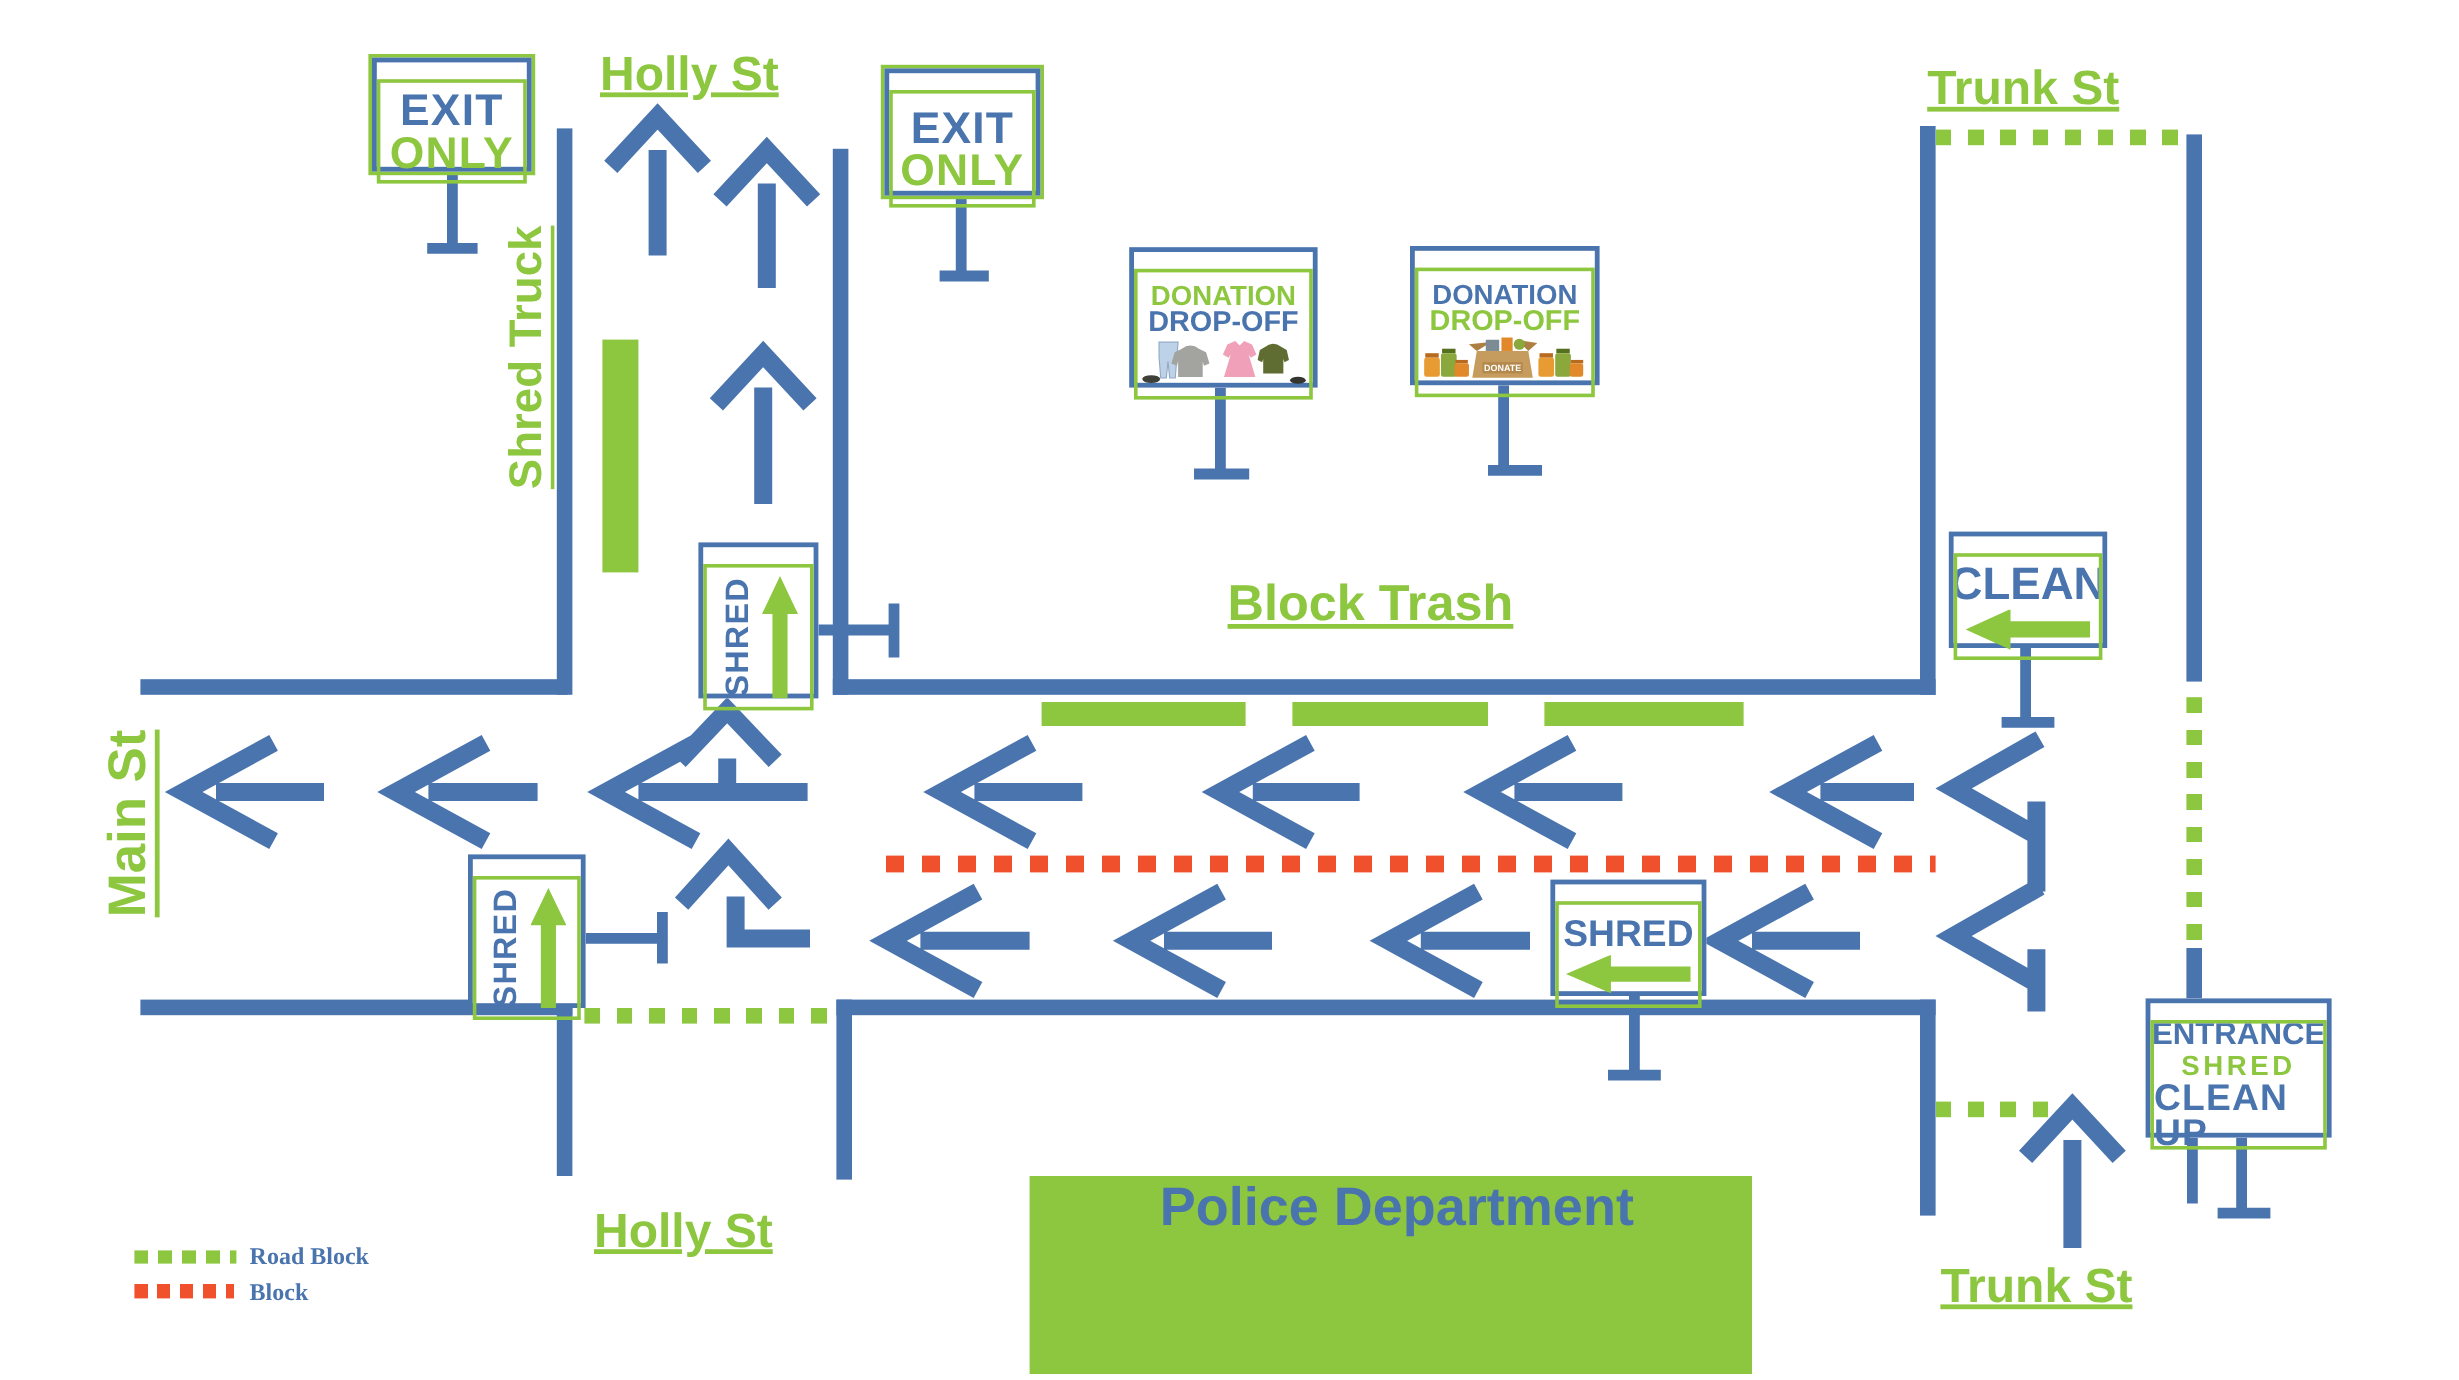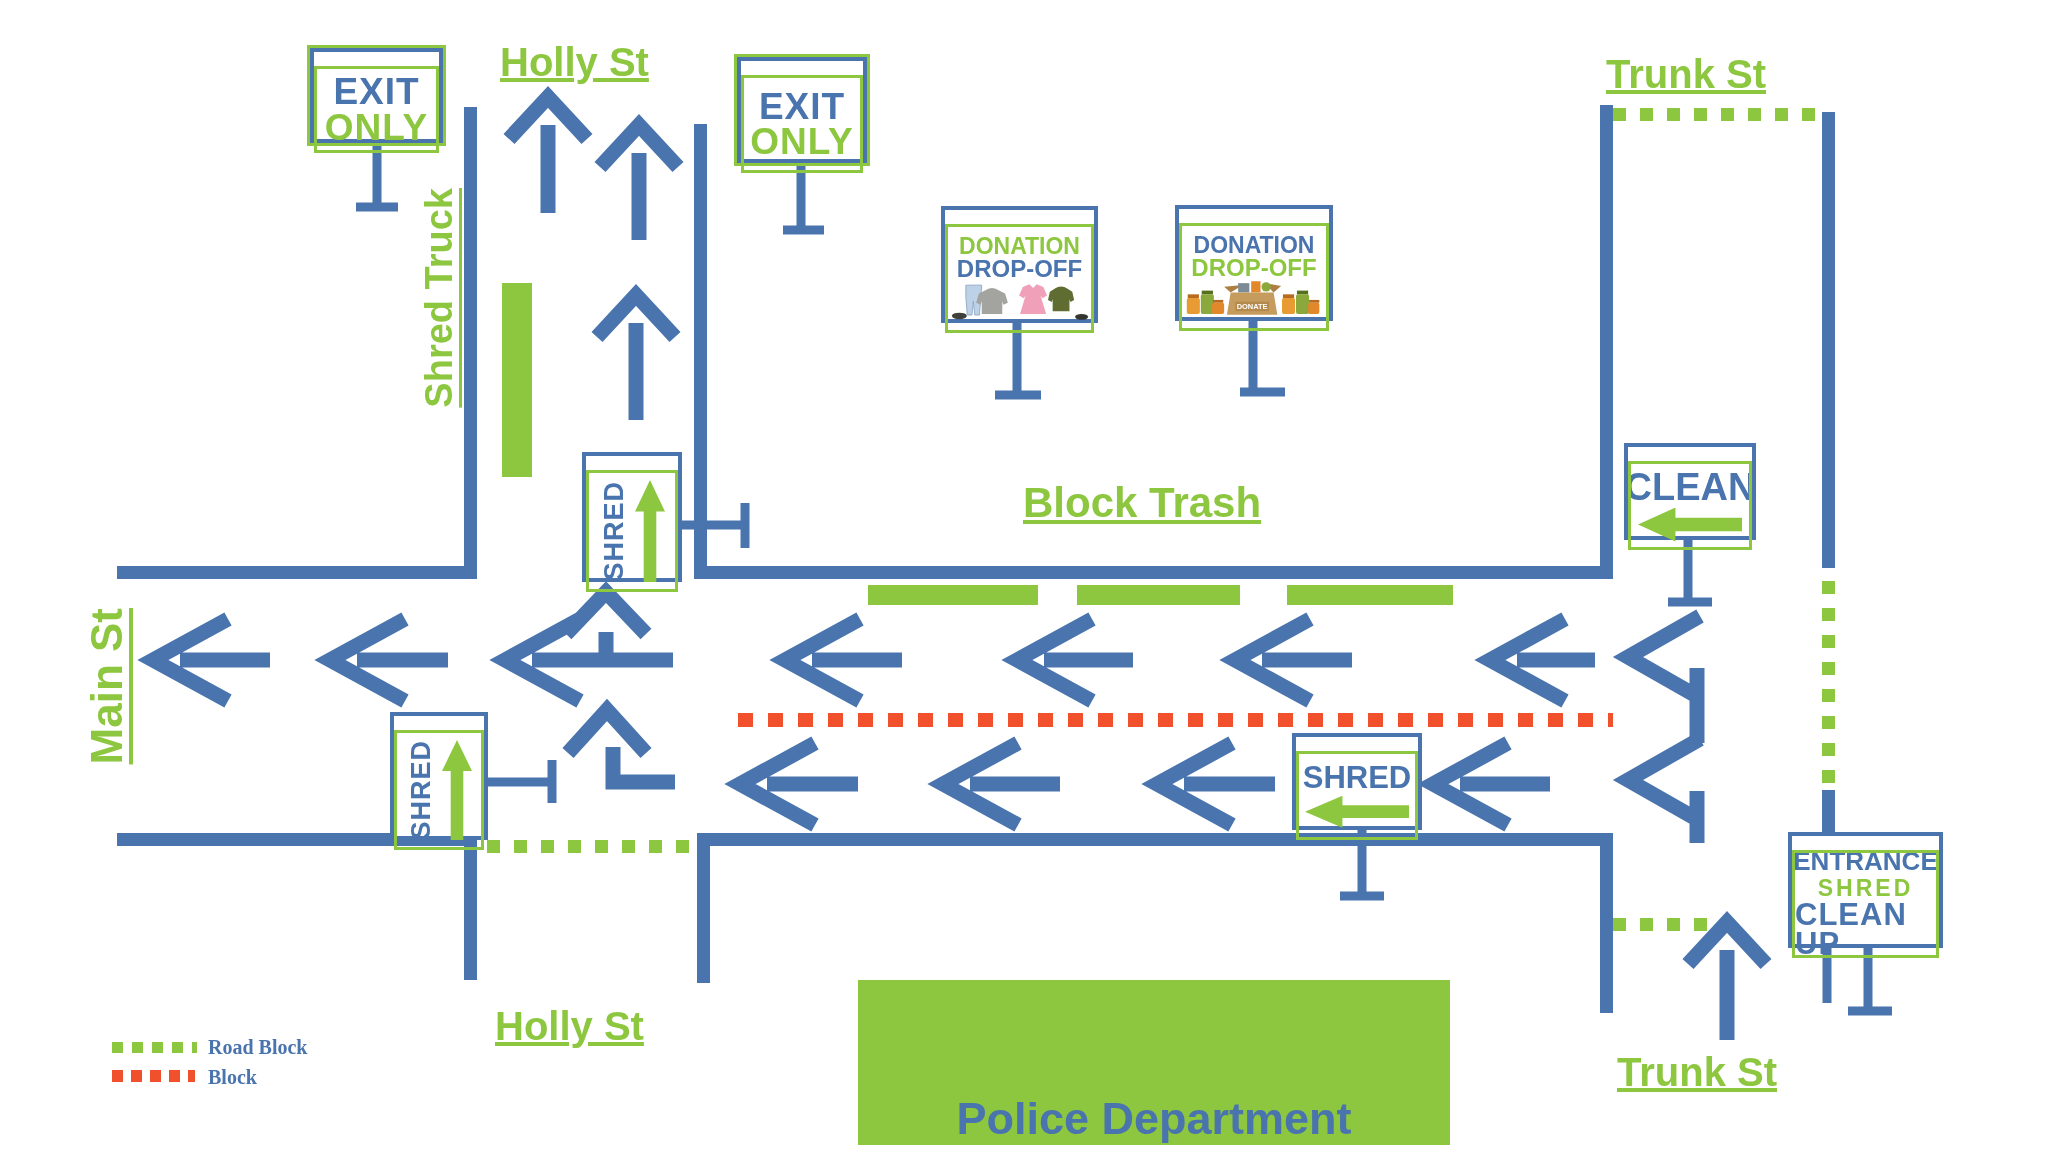--- a/index.html
+++ b/index.html
@@ -17,21 +17,21 @@
   .vlabel { writing-mode:vertical-rl; transform:rotate(180deg); }
   .sign { position:absolute; background:#fff; border:4px solid var(--blue); box-sizing:border-box; }
   .sign-in { width:100%; height:100%; border:3px solid var(--green); box-sizing:border-box;
              display:flex; flex-direction:column; align-items:center; justify-content:center; overflow:hidden;margin-top:14px; }
   .sign-in.row { flex-direction:row; }
   .t-blue { color:var(--blue); font-weight:bold; line-height:0.95; }
   .t-green { color:var(--green); font-weight:bold; line-height:0.95; }
   .barrow-left { background:var(--green); clip-path:polygon(0 50%, 36% 0, 36% 30%, 100% 30%, 100% 70%, 36% 70%, 36% 100%); }
   .barrow-up { background:var(--green); clip-path:polygon(50% 0, 100% 31%, 71% 31%, 71% 100%, 29% 100%, 29% 31%, 0 31%); }
   .shred-vtext { writing-mode:vertical-rl; transform:rotate(180deg); color:var(--blue); font-weight:bold; font-size:27px; letter-spacing:1px; }
-  .police { position:absolute; background:var(--green); display:flex; align-items:flex-end; justify-content:center; }
+  .police { position:absolute; background:var(--green); display:flex; align-items:flex-start; justify-content:center;padding-left:10px; }
   .police span { color:var(--blue); font-weight:bold; font-size:45px; }
   .legend-label { position:absolute; color:var(--blue); font-weight:bold; font-size:20px; white-space:nowrap;font-family:Liberation Serif, serif; }
   svg.overlay { position:absolute; left:0; top:0; }
   svg.overlay path { stroke:var(--blue); stroke-width:15; fill:none; }
   svg.overlay path.post { stroke-width:9; }
 </style>
 </head>
 <body>
 
 <div class="canvas">

